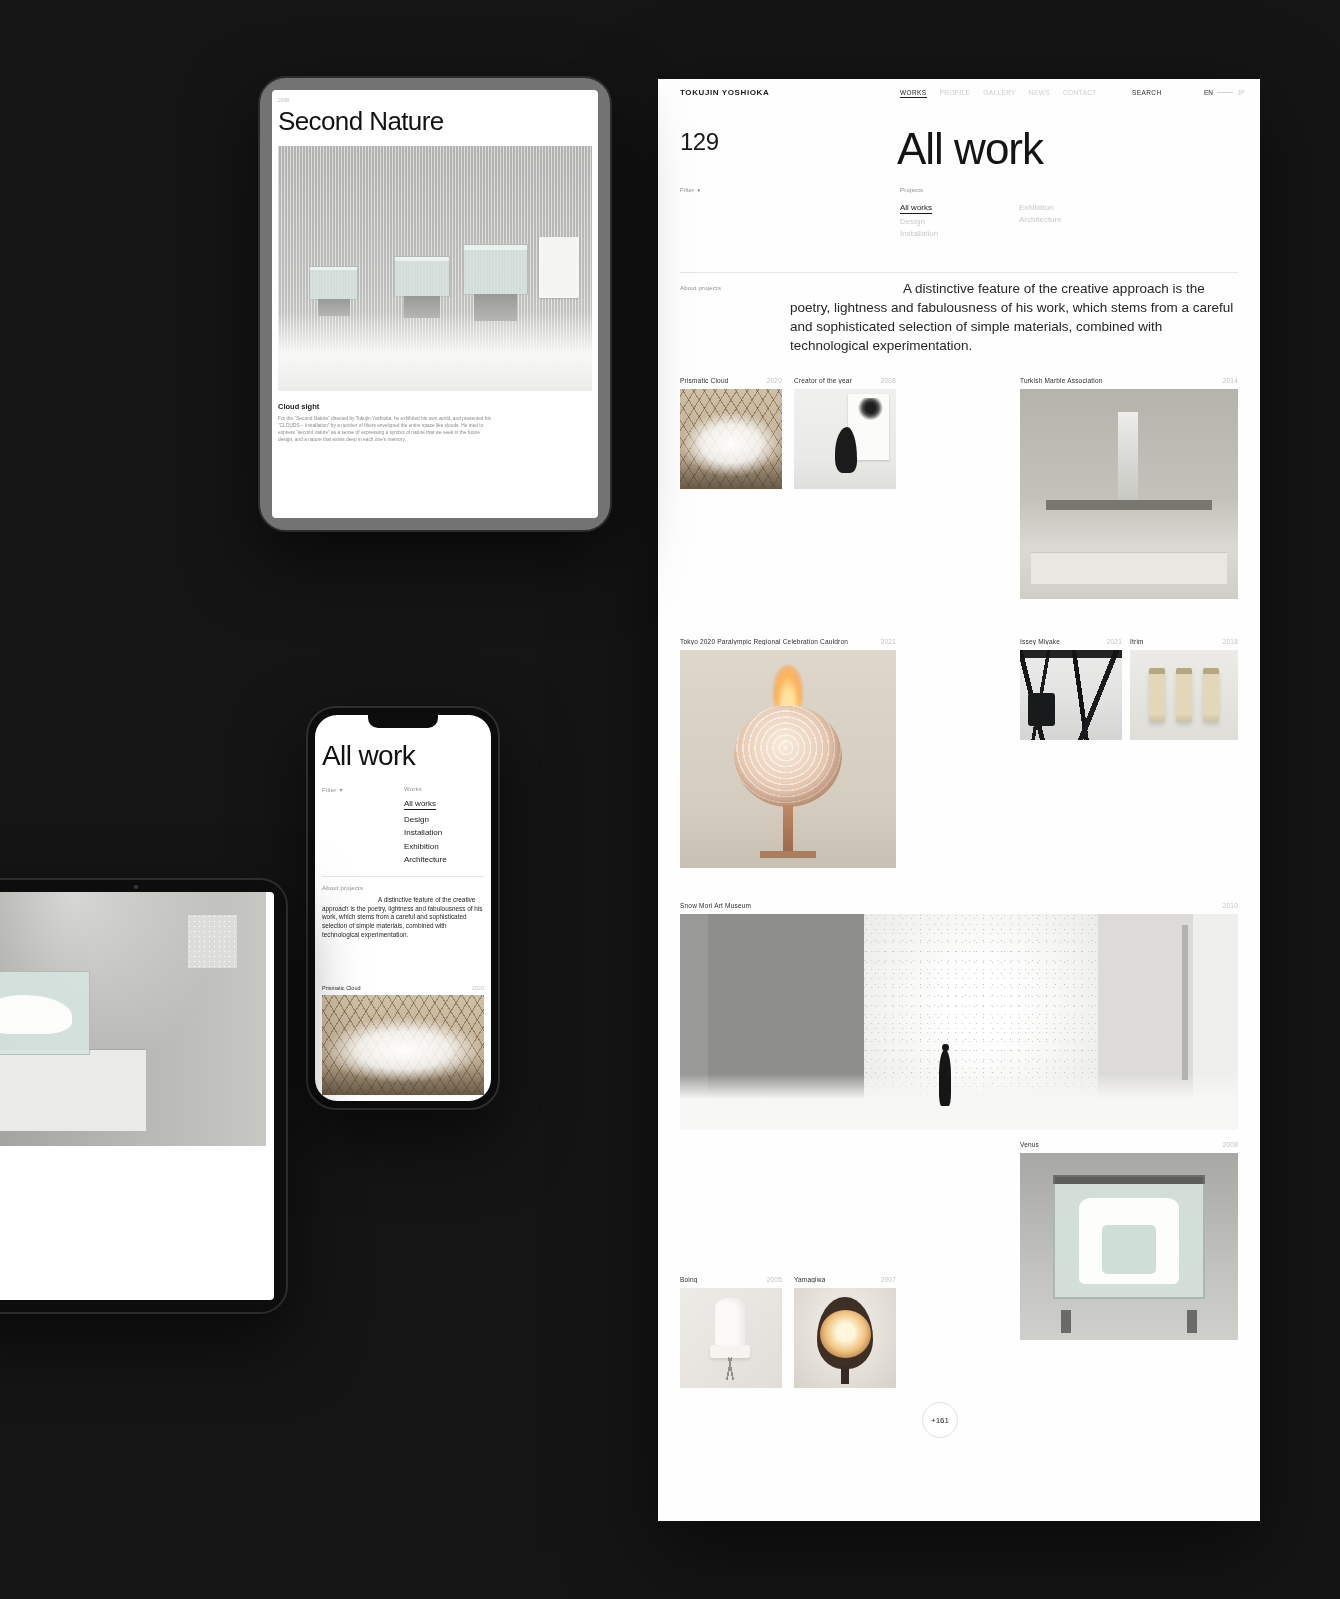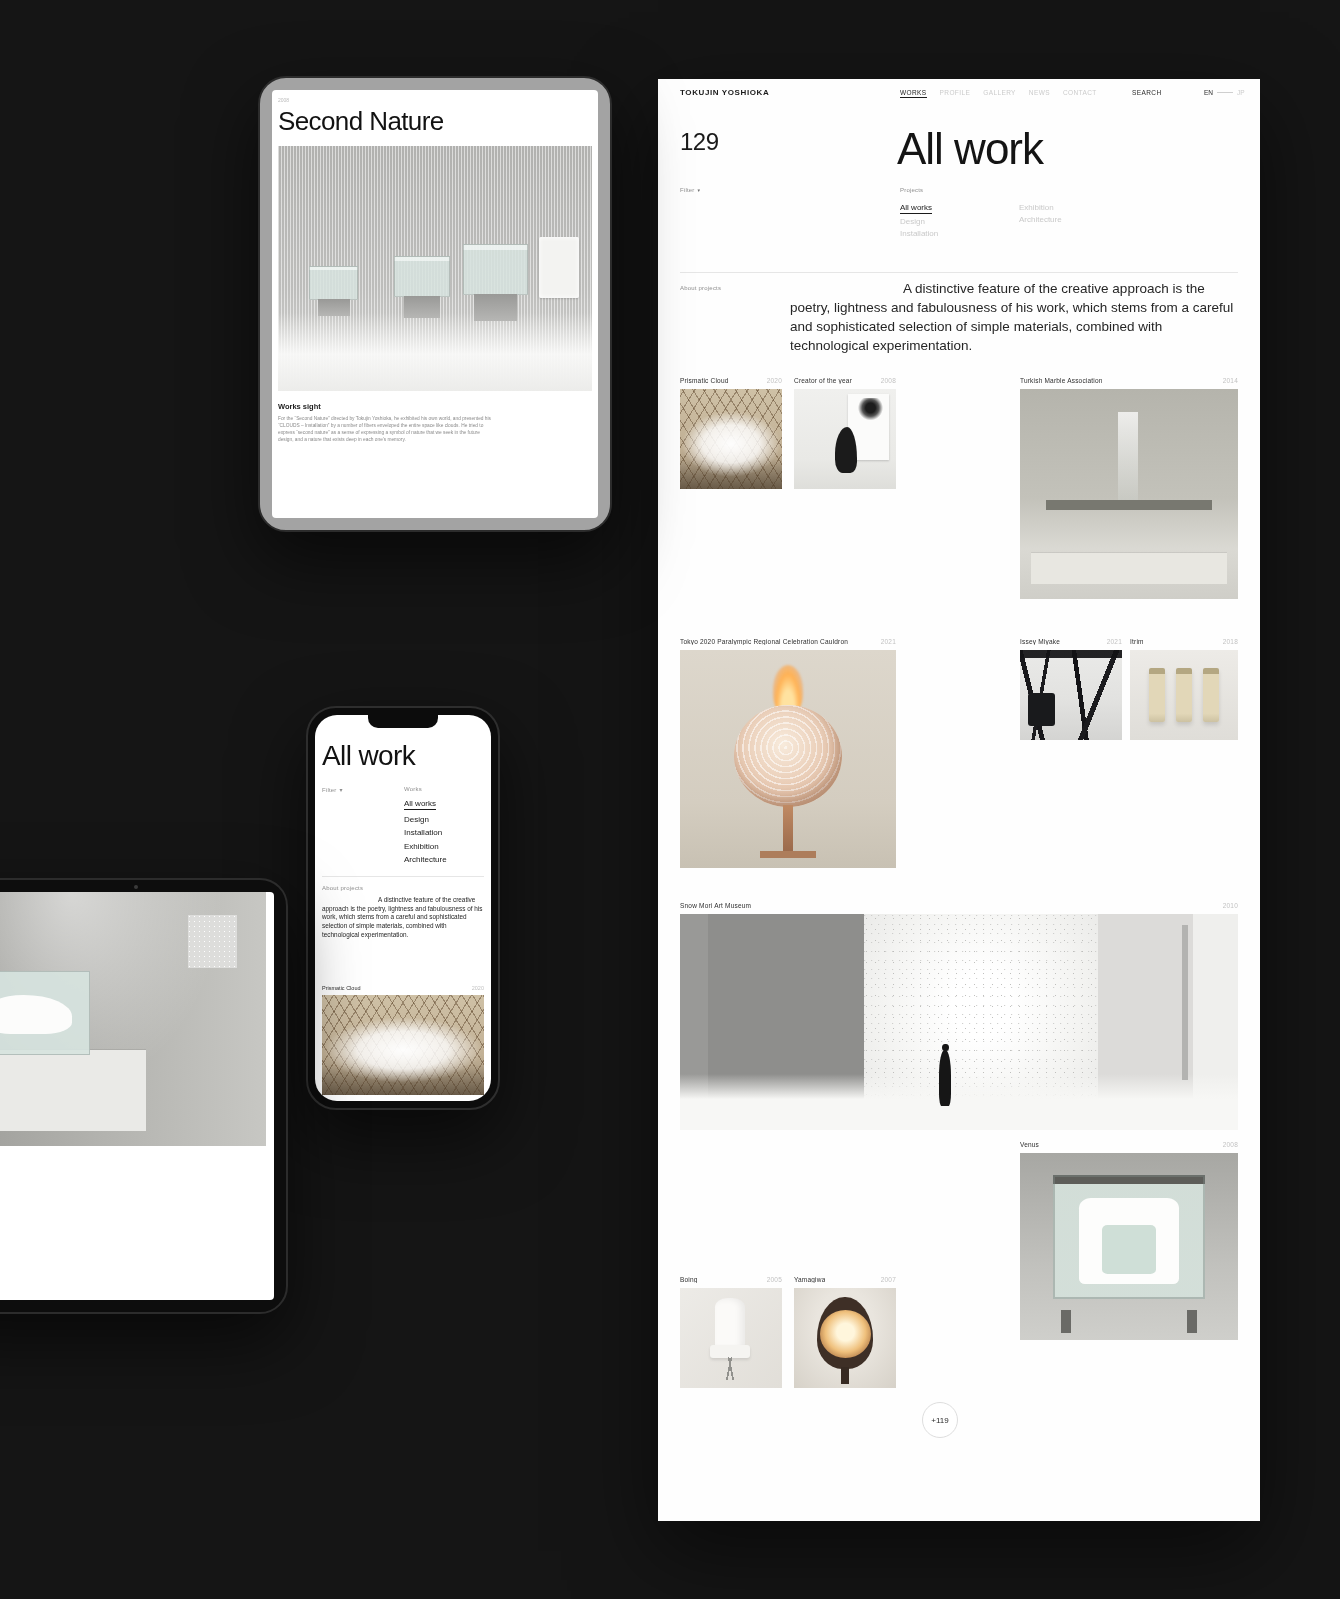--- a/index.html
+++ b/index.html
@@ -131,21 +131,21 @@
            linear-gradient(102deg,transparent 0 46%,#91918d 46% 50%,transparent 50%),
            linear-gradient(78deg,transparent 0 50%,#91918d 50% 54%,transparent 54%);}
   .art-yamagiwa{background:radial-gradient(ellipse at 50% 38%,#e9e5de 0 40%,#d6d1c8 100%);}
   .ya-lamp{position:absolute;left:23%;top:9%;width:54%;height:72%;background:#3e2f26;
            border-radius:50% 50% 46% 46%/58% 58% 40% 40%;}
   .ya-glow{position:absolute;left:25%;top:22%;width:50%;height:48%;border-radius:50%;
            background:radial-gradient(circle at 50% 46%,#fff6dc 0 24%,#efc07c 55%,#9d6336 88%,rgba(0,0,0,0) 100%);}
   .ya-stem{position:absolute;left:46%;bottom:4%;width:8%;height:17%;background:#372a22;}
 
   
-  .tablet1{position:absolute;left:258px;top:76px;width:354px;height:456px;background:#a3a3a3;
+  .tablet1{position:absolute;left:258px;top:76px;width:354px;height:456px;background:#737373;
            border:2px solid #2c2c2c;border-radius:28px;box-shadow:0 28px 70px rgba(0,0,0,.6);box-sizing:border-box;}
   .t1-screen{position:absolute;left:12px;top:12px;width:326px;height:428px;background:#fff;
              border-radius:4px;overflow:hidden;}
   .t1-year{left:6px;top:7px;font-size:5px;color:#bcbcbc;}
   .t1-title{left:6px;top:16px;font-size:26px;color:#121212;letter-spacing:-.6px;margin:0;font-weight:400;}
   .t1-hero{left:6px;top:56px;width:314px;height:245px;}
   .art-rain{background:
     linear-gradient(to bottom,rgba(255,255,255,0) 68%,rgba(250,250,249,.92) 85%,#ececea 100%),
     repeating-linear-gradient(90deg,rgba(255,255,255,.55) 0 1px,rgba(0,0,0,0) 1px 3px),
     linear-gradient(to bottom,#b1b1af 0%,#bdbdbb 58%,#d6d6d4 100%);}
@@ -356,34 +356,34 @@
         <span class="t">Yamagiwa</span>
         <span class="y">2007</span>
       </figcaption>
       <div class="art art-yamagiwa">
         <span class="ya-lamp"></span>
         <span class="ya-glow"></span>
         <span class="ya-stem"></span>
       </div>
     </figure>
 
-    <button class="more">+119</button>
+    <button class="more">+161</button>
   </section>
 
   <div class="tablet1">
     <div class="t1-screen">
       <span class="abs t1-year">2008</span>
       <h2 class="abs t1-title">Second Nature</h2>
       <div class="abs t1-hero art art-rain">
         <span class="tank rt1"></span>
         <span class="tank rt2"></span>
         <span class="tank rt3"></span>
         <span class="rainblob"></span>
       </div>
-      <div class="abs t1-h2">Works sight</div>
+      <div class="abs t1-h2">Cloud sight</div>
       <p class="abs t1-body">For the “Second Nature” directed by Tokujin Yoshioka, he exhibited his own world, and presented his “CLOUDS – Installation” by a number of fibers enveloped the entire space like clouds. He tried to express “second nature” as a sense of expressing a symbol of nature that we seek in the future design, and a nature that exists deep in each one's memory.</p>
 
     </div>
   </div>
 
   <div class="phone">
     <div class="ph-screen">
       <div class="ph-notch"></div>
       <h2 class="abs ph-title">All work</h2>
       <div class="abs ph-filter lbl">

